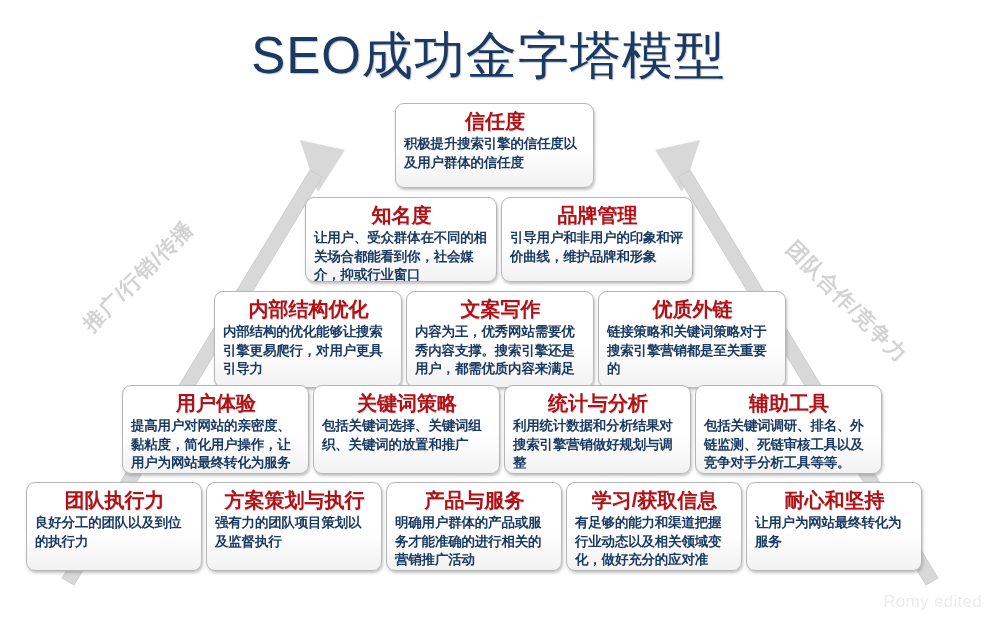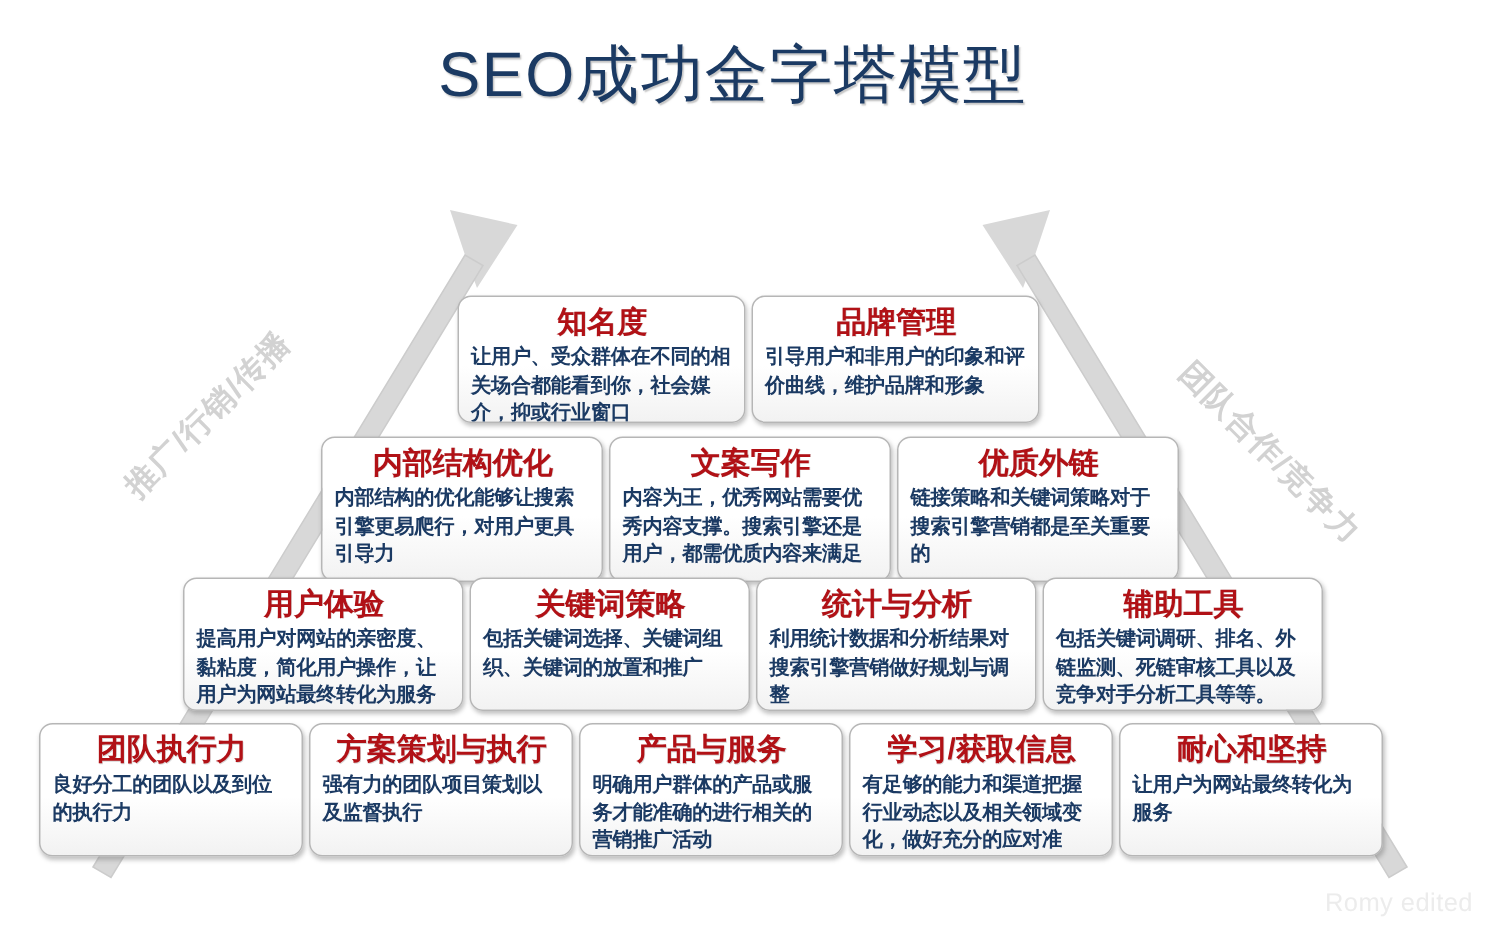--- a/index.html
+++ b/index.html
@@ -19,21 +19,21 @@
     overflow: hidden;
   }
 
   
   #page-title {
     position: absolute;
     left: 0;
     top: 22px;
     width: 977px;
     text-align: center;
-    font-size: 42px;
+    font-size: 51px;
     font-weight: 400;
     letter-spacing: 1px;
     color: #1b3a63;
     text-shadow: 1px 1px 1px rgba(150,150,150,0.55);
     white-space: nowrap;
   }
 
   
   .arrow-svg {
     position: absolute;
@@ -144,20 +144,26 @@
     <g>
       <path d="M 938 578 L 690 170 L 678 177 L 926 585 Z" fill="#d8d8d8"></path>
       <path d="M 700 140 L 655 150 L 682 192 L 690 170 Z" fill="#d8d8d8"></path>
       <path d="M 938 578 L 690 170 L 678 177 L 926 585 Z" fill="none" stroke="#cccccc" stroke-width="1"></path>
     </g>
   </svg>
 
   <div class="arrow-label" id="arrow-label-left">推广/行销/传播</div>
   <div class="arrow-label" id="arrow-label-right">团队合作/竞争力</div>
 
+  <div class="row" id="row-1">
+    <div class="box">
+      <div class="box-title">信任度</div>
+      <div class="box-body">积极提升搜索引擎的信任度以及用户群体的信任度</div>
+    </div>
+  </div>
 
   <div class="row" id="row-2">
     <div class="box">
       <div class="box-title">知名度</div>
       <div class="box-body">让用户、受众群体在不同的相关场合都能看到你，社会媒介，抑或行业窗口</div>
     </div>
     <div class="box">
       <div class="box-title">品牌管理</div>
       <div class="box-body">引导用户和非用户的印象和评价曲线，维护品牌和形象</div>
     </div>

